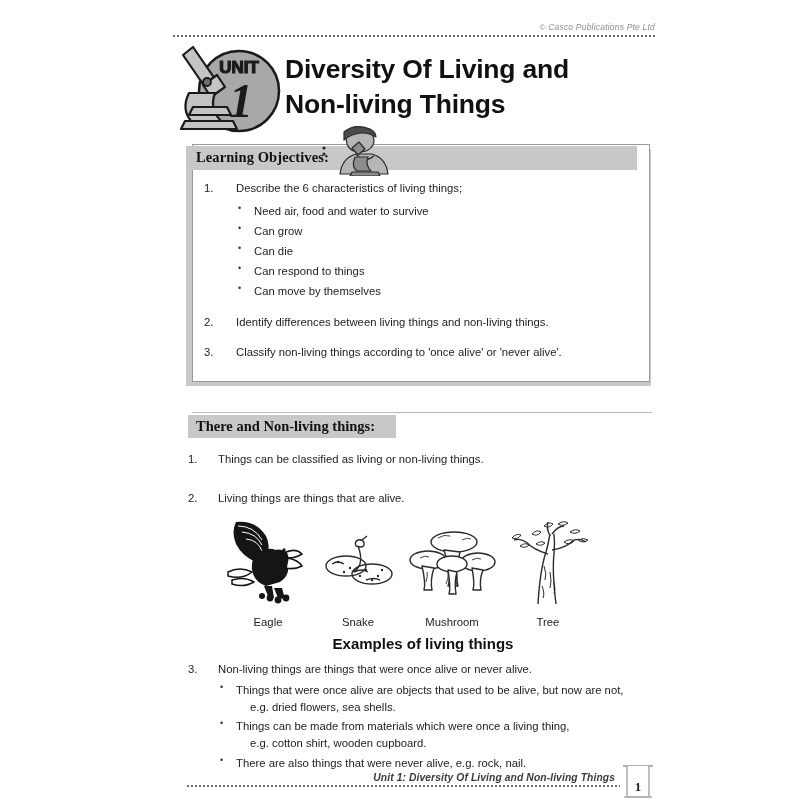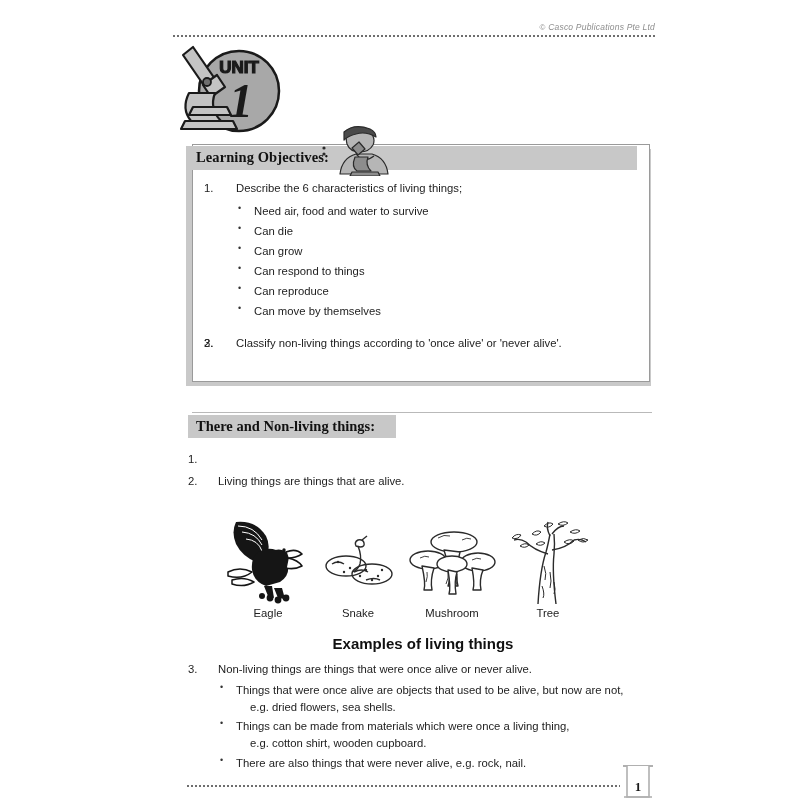--- a/index.html
+++ b/index.html
@@ -176,21 +176,21 @@
   }
   .fig {
     position: absolute;
     width: 96px;
     text-align: center;
   }
   .fig .art { height: 90px; position: relative; }
   .fig .cap {
     font-size: 11.3px;
     color: #222;
-    margin-top: 1px;
+    margin-top: 10px;
   }
   .fig-eagle { left: 10px; top: 0; }
   .fig-snake { left: 100px; top: 0; }
   .fig-mushroom { left: 194px; top: 0; }
   .fig-tree { left: 290px; top: 0; }
 
   .fig-caption-main {
     position: absolute;
     left: 188px; top: 627px;
     width: 470px;
@@ -273,20 +273,24 @@
         <path d="M18 80 L66 80 L70 88 L14 88 Z"></path>
       </g>
       <circle cx="40" cy="41" r="4" fill="#6e6e6e" stroke="#1a1a1a" stroke-width="1.8"></circle>
 
       <text x="72" y="32" font-family="Liberation Sans, sans-serif" font-size="17" font-weight="bold" fill="#1a1a1a" text-anchor="middle" stroke="#1a1a1a" stroke-width="1.2">UNIT</text>
 
       <text x="74" y="76" font-family="Liberation Serif, serif" font-size="48" font-style="italic" font-weight="bold" fill="#1a1a1a" text-anchor="middle">1</text>
     </svg>
   </div>
 
+  <div class="title">
+    <span class="line">Diversity Of Living and</span>
+    <span class="line">Non-living Things</span>
+  </div>
 
   <div class="lo-shadow"></div>
   <div class="lo-box"></div>
   <div class="lo-header"></div>
   <div class="lo-header-label">Learning Objectives:</div>
 
   <div class="boy">
     <svg width="78" height="52" viewBox="0 0 78 52">
       <g fill="#b6b6b6" stroke="#2b2b2b" stroke-width="1.2" stroke-linejoin="round">
         <path d="M26 6 q12 -6 22 2 q6 6 3 13 q-4 7 -13 7 q-10 0 -13 -8 q-2 -9 1 -14 Z"></path>
@@ -304,46 +308,47 @@
     </svg>
   </div>
 
   <div class="lo-body">
 
     <div class="num-item">
       <span class="num">1.</span>
       <span>Describe the 6 characteristics of living things;</span>
       <ul class="bullets">
         <li>Need air, food and water to survive</li>
+        <li>Can grow</li>
         <li>Can die</li>
-        <li>Can grow</li>
         <li>Can respond to things</li>
-        <li>Can reproduce</li>
         <li>Can move by themselves</li>
       </ul>
     </div>
 
     <div class="num-item spaced">
       <span class="num">2.</span>
+      <span>Identify differences between living things and non-living things.</span>
     </div>
 
     <div class="num-item spaced">
       <span class="num">3.</span>
       <span>Classify non-living things according to 'once alive' or 'never alive'.</span>
     </div>
 
   </div>
 
   <div class="sec-rule"></div>
   <div class="sec-band"></div>
   <div class="sec-title">There and Non-living things:</div>
 
   <div class="body-list">
     <div class="num-item">
       <span class="num">1.</span>
+      <span>Things can be classified as living or non-living things.</span>
     </div>
     <div class="num-item">
       <span class="num">2.</span>
       <span>Living things are things that are alive.</span>
     </div>
   </div>
 
   <div class="figs">
 
     <div class="fig fig-eagle">
@@ -480,20 +485,21 @@
           <span>Things can be made from materials which were once a living thing,</span>
           <span class="subline">e.g. cotton shirt, wooden cupboard.</span>
         </li>
         <li>
           <span>There are also things that were never alive, e.g. rock, nail.</span>
         </li>
       </ul>
     </div>
   </div>
 
+  <div class="footer-text">Unit 1: Diversity Of Living and Non-living Things</div>
   <div class="dotrule-bottom"></div>
   <div class="beaker">
     <svg width="38" height="40" viewBox="0 0 38 40">
       <path d="M4 3 L34 3" stroke="#b0b0b0" stroke-width="2" fill="none"></path>
       <path d="M8 3 L8 34 L30 34 L30 3" stroke="#b0b0b0" stroke-width="1.6" fill="#ffffff"></path>
       <path d="M5 34 L33 34" stroke="#b0b0b0" stroke-width="1.6" fill="none"></path>
     </svg>
   </div>
   <div class="beaker-num">1</div>
 

